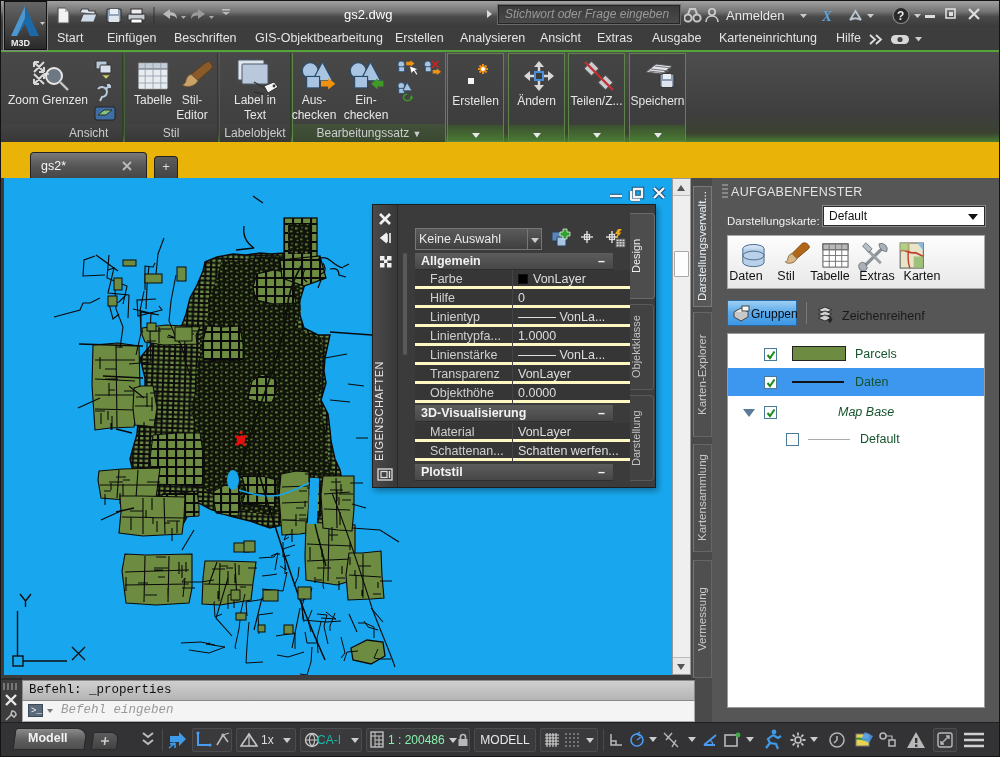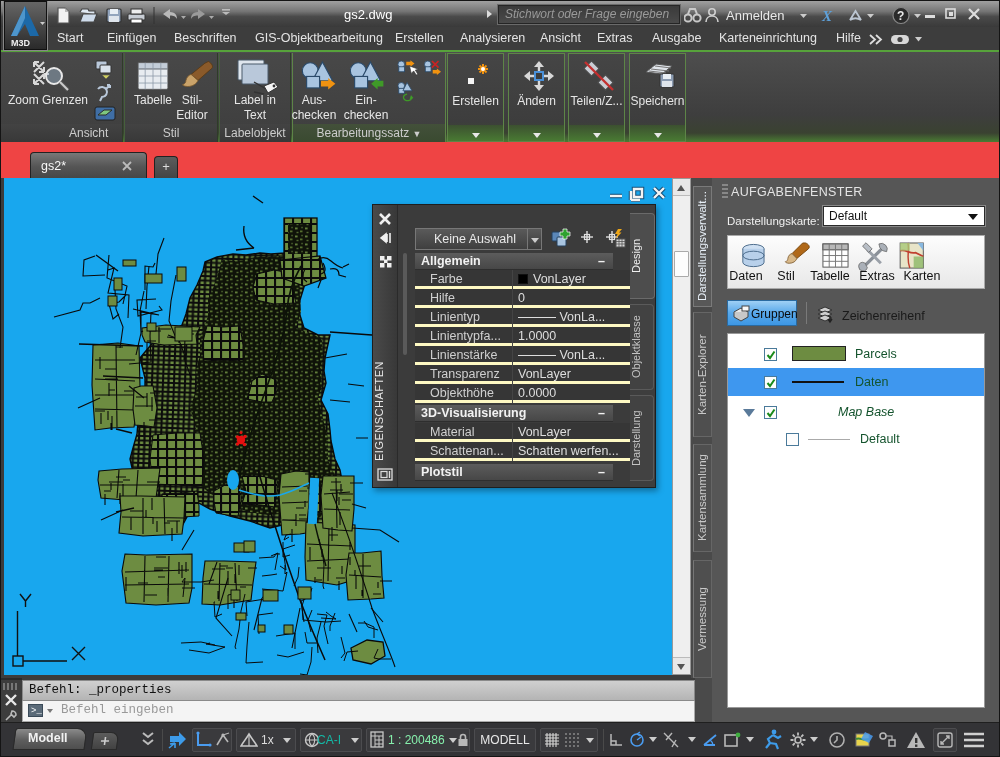--- a/index.html
+++ b/index.html
@@ -11,21 +11,21 @@
 #menurow{left:0;top:27px;width:1000px;height:23px;background:#3d3d3d;}
 .menu{position:absolute;top:4px;font-size:12.5px;color:#e4e4e4;}
 
 #ribbon{left:0;top:50px;width:1000px;height:92px;background:linear-gradient(#4e4e4e,#3e3e3e 70%,#3a4231 90%,#4a7c33);border-top:2px solid #57a33b;}
 .panel{position:absolute;top:1px;height:89px;background:linear-gradient(#484848,#3e3e3e);border-right:1px solid #2e3c28;border-left:1px solid #46603c;}
 .plabel{position:absolute;left:0;bottom:0;width:100%;height:18px;background:linear-gradient(#434343,#383838);font-size:12px;color:#ccc;text-align:center;line-height:18px;}
 .gpanel{position:absolute;top:1px;height:89px;background:linear-gradient(#454545,#3d3d3d 78%,#39502c);border:1px solid #5d8547;}
 .gplabel{position:absolute;left:0;bottom:0;width:100%;height:16px;background:linear-gradient(#3c5030,#497a33);text-align:center;}
 .btntext{position:absolute;top:40px;width:100%;text-align:center;font-size:12px;color:#e6e6e6;line-height:15px;}
 
-#doctabs{left:0;top:142px;width:1000px;height:36px;background:#ef4444;}
+#doctabs{left:0;top:142px;width:1000px;height:36px;background:#eab308;}
 #dtab{position:absolute;left:30px;top:10px;width:117px;height:26px;background:linear-gradient(#787878,#555 55%,#474747);border:1px solid #222;border-bottom:none;border-radius:4px 4px 0 0;font-size:12.5px;color:#f8f8f8;line-height:26px;padding-left:10px;}
 #ptab{position:absolute;left:154px;top:14px;width:24px;height:22px;background:linear-gradient(#5c5c5c,#444);border:1px solid #222;border-bottom:none;border-radius:4px 4px 0 0;color:#ddd;text-align:center;line-height:20px;font-size:13px;}
 
 #draw{left:4px;top:178px;width:668px;height:497px;background:#18a7ee;overflow:hidden;}
 #vscroll{left:672px;top:178px;width:19px;height:497px;background:#efefef;border:1px solid #999;}
 
 #rtabs{left:691px;top:178px;width:21px;height:544px;background:#4a4a4a;}
 .rtab{position:absolute;left:2px;width:19px;background:#4f4f4f;border:1px solid #666;border-left:1px solid #777;}
 .vtext{writing-mode:vertical-rl;transform:rotate(180deg);font-size:11.5px;color:#c8c8c8;display:block;margin:auto;text-align:center;height:100%;width:100%;line-height:17px;}
 
@@ -570,21 +570,21 @@
         <rect x="1" y="2" width="14" height="11" fill="none" stroke="#ddd" stroke-width="1.3"></rect>
         <rect x="4" y="4.5" width="6" height="6" fill="none" stroke="#ddd" stroke-width="1.2"></rect>
         <line x1="12.5" y1="4" x2="12.5" y2="11" stroke="#ddd" stroke-width="1.4"></line>
       </svg>
  </div>
 
  <div class="abs" style="left:26px;top:1px;width:232px;height:282px;background:#3b3b3b">
 
   <div class="abs" style="left:5px;top:48px;width:4px;height:102px;background:#5a5a5a;border-radius:2px"></div>
 
-  <div class="abs" style="left:17px;top:23px;width:113px;height:22px;background:linear-gradient(#5a5a5a,#3f3f3f);border:1px solid #777;font-size:12.5px;color:#e8e8e8;line-height:20px;padding-left:18px">Keine Auswahl</div>
+  <div class="abs" style="left:17px;top:23px;width:113px;height:22px;background:linear-gradient(#5a5a5a,#3f3f3f);border:1px solid #777;font-size:12.5px;color:#e8e8e8;line-height:20px;padding-left:3px">Keine Auswahl</div>
   <div class="abs" style="left:130px;top:23px;width:14px;height:22px;background:linear-gradient(#5a5a5a,#3a3a3a);border:1px solid #777;border-left:none">
         <div class="abs" style="left:3px;top:9px;border-left:4px solid transparent;border-right:4px solid transparent;border-top:5px solid #ccc"></div>
       </div>
   <svg class="abs" style="left:152px;top:22px" width="80" height="24" viewBox="0 0 80 24">
    <rect x="2" y="5" width="9" height="9" rx="1" fill="#5b87b8" stroke="#24415e"></rect>
         <rect x="7" y="10" width="9" height="9" rx="1" fill="#a8c4e0" stroke="#24415e"></rect>
         <path d="M13 2 h4 v3 h3 v4 h-3 v3 h-4 v-3 h-3 v-4 h3z" fill="#2fa12f" stroke="#fff" stroke-width=".7"></path>
    <g stroke="#e0e0e0" stroke-width="1.4">
           <line x1="37" y1="4" x2="37" y2="16"></line>
           <line x1="31" y1="10" x2="43" y2="10"></line>
@@ -657,21 +657,21 @@
         <path d="M2 2 l10 10 M12 2 L2 12" stroke="#e8e8e8" stroke-width="2.4"></path>
       </svg>
   <svg class="abs" style="left:4px;top:30px" width="13" height="12" viewBox="0 0 13 12">
         <path d="M2 10 L8 4 M8 1 a4 4 0 0 1 4 4 l-2 2 -3 -3z" stroke="#bbb" stroke-width="1.6" fill="none"></path>
       </svg>
  </div>
  <div class="abs" style="left:22px;top:2px;width:673px;height:21px;background:linear-gradient(#d0d0d0,#b4b4b4);border:1px solid #8a8a8a;font-family:'Liberation Mono',monospace;font-size:12.5px;color:#111;line-height:19px;padding-left:6px">Befehl: _properties</div>
  <div class="abs" style="left:22px;top:23px;width:673px;height:21px;background:#f4f4f4;border:1px solid #aaa;border-top:none">
   <div class="abs" style="left:5px;top:3px;width:15px;height:13px;background:#5a6a78;border:1px solid #3a4a58;color:#fff;font-size:9px;line-height:12px;padding-left:2px;font-family:'Liberation Mono',monospace">&gt;_</div>
   <div class="abs" style="left:24px;top:8px;border-left:3.5px solid transparent;border-right:3.5px solid transparent;border-top:4.5px solid #777"></div>
-  <div class="abs" style="left:38px;top:2px;font-family:'Liberation Mono',monospace;font-size:12.5px;color:#999">Befehl eingeben</div>
+  <div class="abs" style="left:38px;top:2px;font-family:'Liberation Mono',monospace;font-size:12.5px;font-style:italic;color:#999">Befehl eingeben</div>
  </div>
 </div>
 <div class="abs" id="statusbar">
 
  <div class="abs" style="left:14px;top:5px;width:72px;height:22px;background:linear-gradient(#8a8a8a,#5e5e5e 55%,#4e4e4e);border:1px solid #2a2a2a;border-radius:3px 10px 0 0;transform:skewX(-8deg);"></div>
  <div class="abs" style="left:28px;top:8px;font-size:12.5px;color:#f2f2f2;font-weight:bold;">Modell</div>
  <div class="abs" style="left:92px;top:9px;width:26px;height:18px;background:linear-gradient(#5c5c5c,#424242);border:1px solid #2a2a2a;border-radius:2px 8px 0 0;transform:skewX(-8deg)"><svg width="24" height="16">
         <path d="M12 4 v8 M8 8 h8" stroke="#ccc" stroke-width="1.6"></path>
       </svg></div>
  <svg class="abs" style="left:140px;top:8px" width="16" height="18" viewBox="0 0 16 18">

